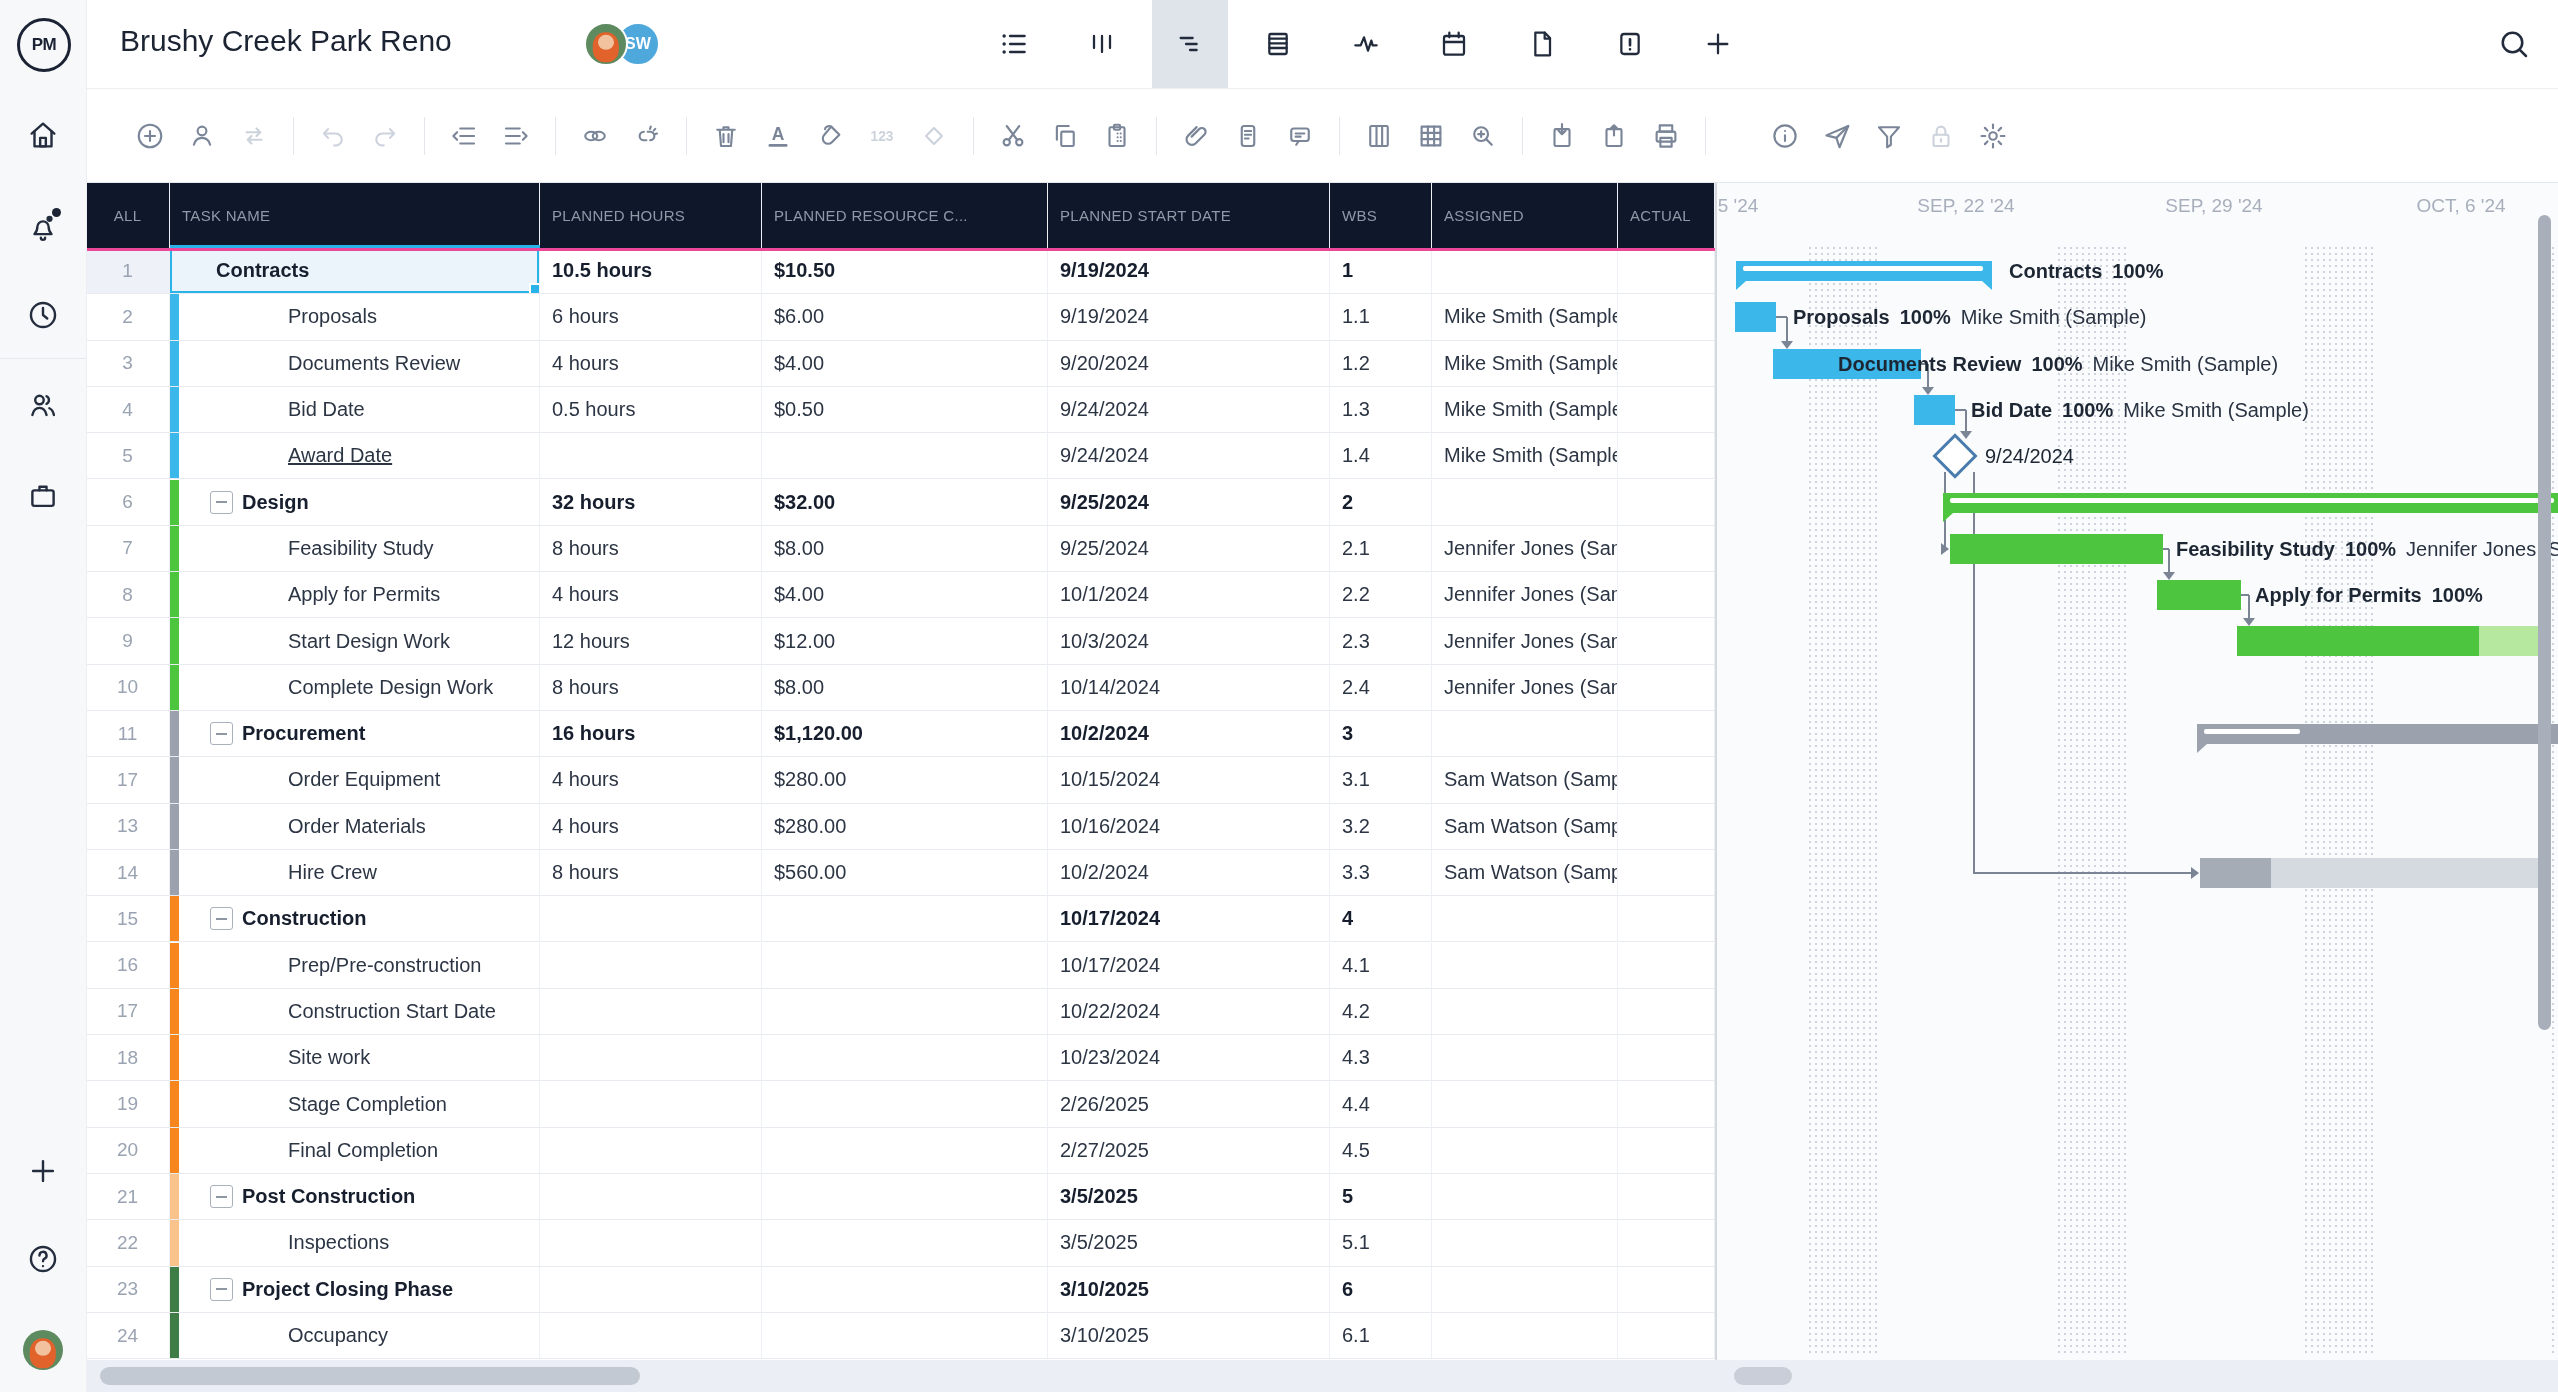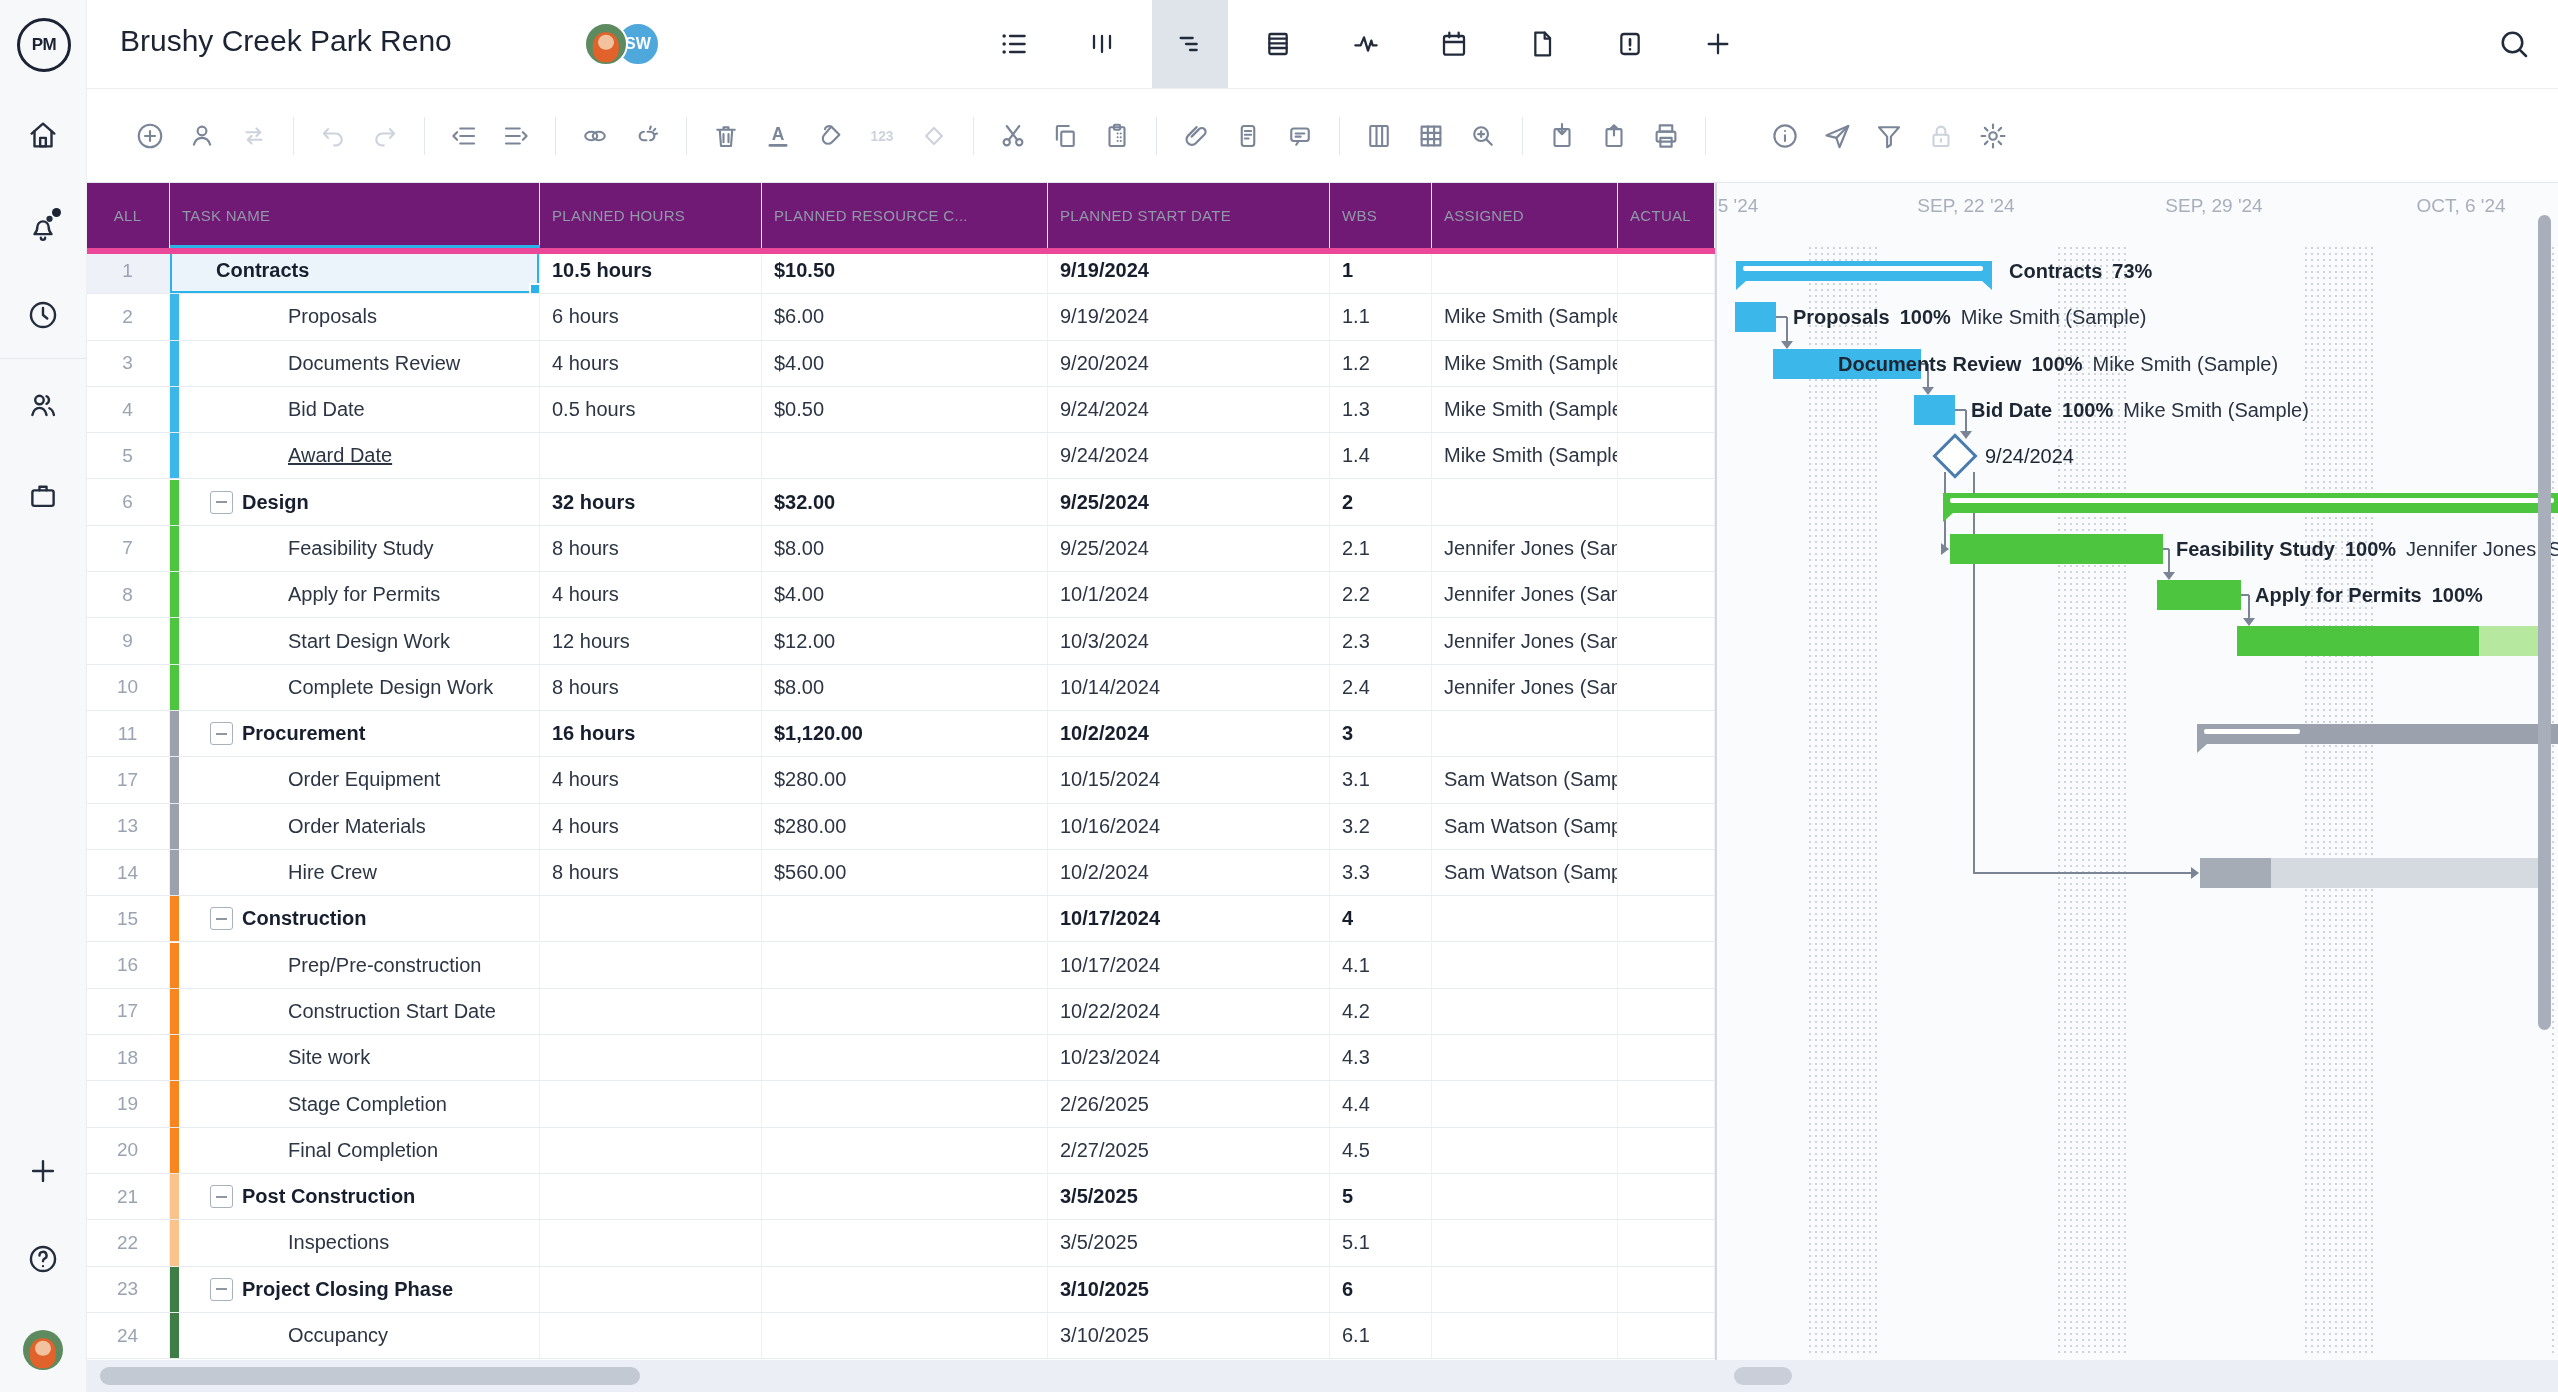--- a/index.html
+++ b/index.html
@@ -28,21 +28,21 @@
   .tab .ic{width:32px;height:32px;}
   #search-btn{right:26px;top:26px;width:36px;height:36px;color:#222B3C;cursor:pointer;}
   
   #toolbar{left:86px;top:89px;width:2472px;height:94px;background:#fff;border-bottom:1px solid #E4E8ED;display:flex;align-items:center;padding-left:38px;box-sizing:border-box;}
   .tb-btn{width:30px;height:30px;margin:0 11px;color:#7A8598;cursor:pointer;flex:0 0 auto;}
   .tb-btn.dis{color:#CDD3DC;cursor:default;}
   .tb-sep{width:1px;height:38px;background:#E4E8ED;margin:0 13px;flex:0 0 auto;}
   .gap40{width:40px;flex:0 0 auto;}
   
   #table-pane{left:86px;top:183px;width:1629px;height:1209px;background:#fff;overflow:hidden;}
-  .t-head{position:absolute;top:0;left:0;height:65px;width:1629px;border-bottom:6px solid #ec4899;background:#701a75;z-index:3;}
+  .t-head{position:absolute;top:0;left:0;height:65px;width:1629px;border-bottom:3px solid #ec4899;background:#0f172a;z-index:3;}
   .h-cell{position:absolute;top:0;height:65px;display:flex;align-items:center;font-size:15px;color:#9099A8;letter-spacing:0.3px;border-right:1px solid #EDF0F4;box-sizing:border-box;padding-left:12px;overflow:hidden;white-space:nowrap;cursor:pointer;}
   .h-cell.center{justify-content:center;padding-left:0;}
   #name-col-underline{height:3px;background:#29B3E8;z-index:4;}
   .t-row{position:absolute;left:0;width:1629px;border-bottom:1px solid #E8EBF0;box-sizing:border-box;}
   .cell{position:absolute;top:0;height:100%;display:flex;align-items:center;font-size:20px;color:#2C3544;border-right:1px solid #EDF0F4;box-sizing:border-box;overflow:hidden;white-space:nowrap;padding-left:12px;cursor:default;}
   .cell.num{justify-content:center;padding-left:0;color:#9AA3B2;font-size:19px;}
   .cell.num.hl{background:#EEF2F8;}
   .cell.bold, .bold{font-weight:bold;color:#171F2E;}
   .colorbar{position:absolute;left:0;top:0;width:9px;height:100%;}
   .minusbox{width:21px;height:21px;border:1.5px solid #A9B1BC;border-radius:3px;background:#fff;display:flex;align-items:center;justify-content:center;margin-right:9px;flex:0 0 auto;cursor:pointer;}
@@ -777,21 +777,21 @@
     <div class="seg" style="left: 451px; top: 365.8px; width: 2px; height: 23.3px;"></div>
     <div class="arr-d" style="left: 446px; top: 389.1px;"></div>
     <div class="seg" style="left: 524px; top: 411.1px; width: 8px; height: 2px;"></div>
     <div class="seg" style="left: 531px; top: 412.1px; width: 2px; height: 23.3px;"></div>
     <div class="arr-d" style="left: 526px; top: 435.4px;"></div>
     <div class="gbar" style="left: 19px; top: 78px; width: 256px; height: 20px; background: rgb(59, 183, 234);">
       <div class="tailL" style="border-top: 9px solid rgb(59, 183, 234);"></div>
       <div class="tailR" style="border-top: 9px solid rgb(59, 183, 234);"></div>
       <div class="stripe" style="width: 240px;"></div>
     </div>
-    <div class="glabel" style="left: 292px; top: 74px;"><b>Contracts 73%</b></div>
+    <div class="glabel" style="left: 292px; top: 74px;"><b>Contracts 100%</b></div>
     <div class="gbar" style="left: 18px; top: 119.3px; width: 41px; height: 30px; background: rgb(59, 183, 234);"></div>
     <div class="glabel" style="left: 76px; top: 120.3px;"><b>Proposals 100%</b><span class="asg">Mike Smith (Sample)</span></div>
     <div class="gbar" style="left: 56px; top: 165.6px; width: 148px; height: 30px; background: rgb(59, 183, 234);"></div>
     <div class="glabel" style="left: 121px; top: 166.6px;"><b>Documents Review 100%</b><span class="asg">Mike Smith (Sample)</span></div>
     <div class="gbar" style="left: 197px; top: 211.9px; width: 41px; height: 30px; background: rgb(59, 183, 234);"></div>
     <div class="glabel" style="left: 254px; top: 212.9px;"><b>Bid Date 100%</b><span class="asg">Mike Smith (Sample)</span></div>
     <div class="mile" style="left: 222px; top: 257.2px;"></div>
     <div class="glabel" style="left: 268px; top: 259.2px;"><b style="font-weight: normal;">9/24/2024</b></div>
     <div class="gbar" style="left: 226px; top: 309.5px; width: 620px; height: 20px; background: rgb(77, 197, 63);">
       <div class="tailL" style="border-top: 9px solid rgb(77, 197, 63);"></div>

